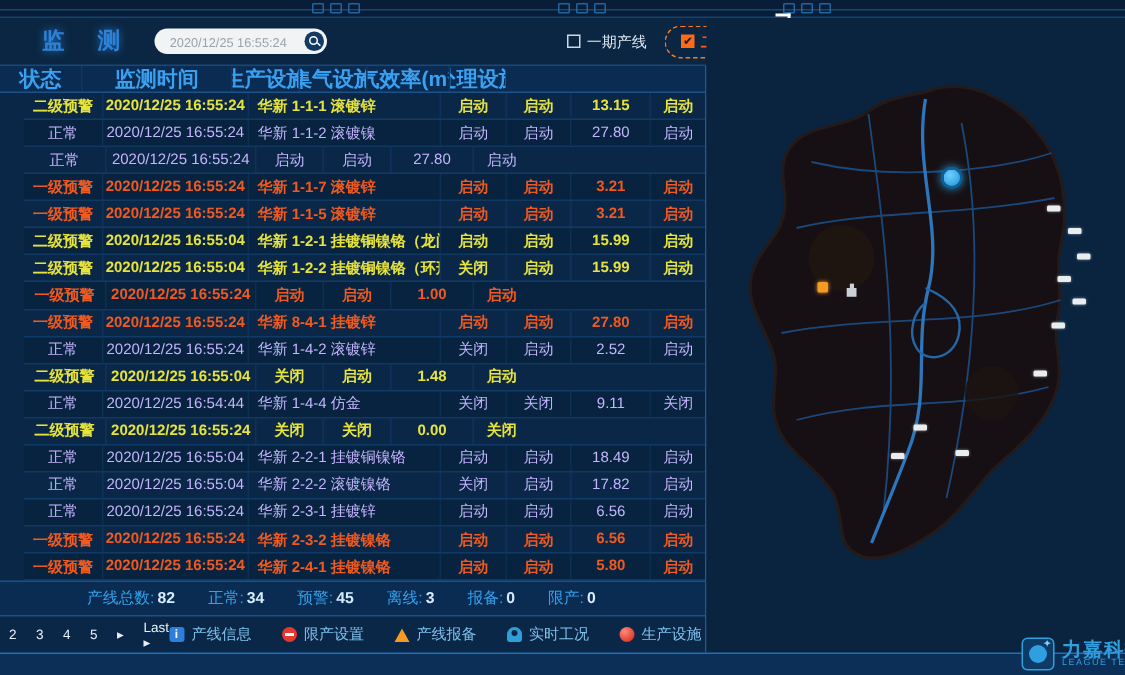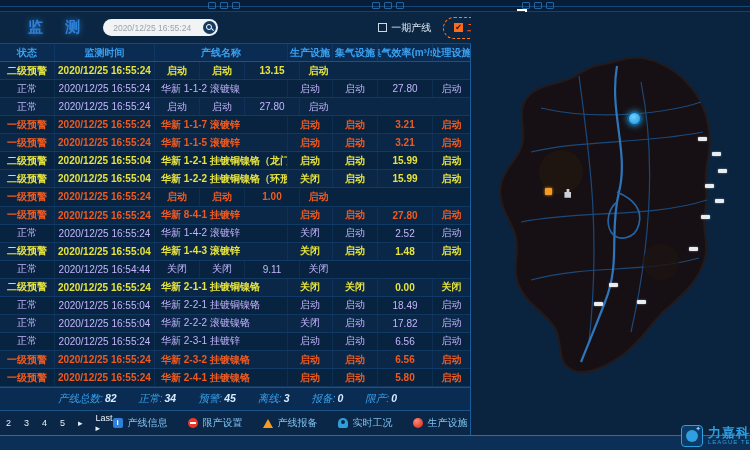--- a/index.html
+++ b/index.html
@@ -23,34 +23,34 @@
   .mag::after { content:""; position:absolute; left:8px; top:8px; width:3px; height:1px; background:#fff; transform:rotate(45deg); }
   .phase1 { display:flex; align-items:center; gap:4px; margin-left:160px; color:#dfe8f2; font-size:10px; cursor:pointer; white-space:nowrap; }
   .cb { width:9px; height:9px; border:1px solid #cfd9e4; background:transparent; flex:none; }
   .phase2 { position:relative; display:flex; align-items:center; gap:4px; margin-left:12px; padding:3px 10px; border:1px dashed #ff7a1e; border-radius:11px; color:#ff5a16; font-size:10px; font-weight:bold; cursor:pointer; white-space:nowrap; }
   .cb2 { width:9px; height:9px; background:#ff6a16; color:#081c33; font-size:8px; line-height:9px; text-align:center; flex:none; }
   .corner { position:absolute; right:-10px; top:-9px; width:10px; height:9px; border-top:2px solid #fff; border-right:2px solid #fff; }
 
   
   .panel { position:absolute; left:0; top:44px; width:471px; height:391px; border-right:1px solid #1a5c9a; display:flex; flex-direction:column; background:#0a2748; }
   .thead { display:flex; height:18px; align-items:center; background:#0b2c52; border-bottom:1px solid #1a5288; }
-  .thead .c { color:#3aa0f0; font-size:10px; font-weight:bold; }
-  .tbody { flex:1; display:flex; flex-direction:column; }
+  .thead .c { color:#3aa0f0; font-size:14px; font-weight:bold; }
+  .tbody { flex:1; display:flex; flex-direction:column;margin-left:16px; }
   .tr { flex:1; display:flex; align-items:center; border-bottom:1px solid rgba(35,105,175,.30); cursor:pointer; }
   .tr:nth-child(even){ background:rgba(0,0,0,.10); }
   .c { text-align:center; font-size:10px; white-space:nowrap; overflow:hidden; border-right:1px solid rgba(35,105,175,.18); height:100%; display:flex; align-items:center; justify-content:center; }
   .c.name { justify-content:flex-start; padding-left:6px; }
   .w-status{width:55px;} .w-time{width:100px;text-align:center;} .w-name{width:133px;} .w-prod{width:45px;} .w-gas{width:45px;} .w-eff{width:55px;} .w-treat{width:37px; border-right:none;}
   .lv-normal { color:#c4b5fd; }
   .lv-warn2 { color:#e6e33c; font-weight:bold; }
   .lv-warn1 { color:#f05a1e; font-weight:bold; }
 
   
   .stats { height:23px; display:flex; align-items:center; gap:22px; padding-left:58px; border-top:1px solid #1a5288; background:#0b2c52; white-space:nowrap; }
-  .stat { font-size:10.5px; color:#35a0ea;font-style:italic; }
+  .stat { font-size:10.5px; color:#35a0ea; }
   .stat b { color:#d6ecff; font-weight:bold; margin-left:2px; }
   .tbar { height:25px; display:flex; align-items:center; border-top:1px solid #1a5288; background:#0a2748; }
   .pager { display:flex; align-items:center; gap:13px; padding-left:6px; }
   .pg { color:#e9f1f8; font-size:9px; cursor:pointer; }
   .tbtns { display:flex; align-items:center; gap:20px; margin-left:auto; padding-right:14px; }
   .tbtn { display:flex; align-items:center; gap:5px; color:#7fc0ea; font-size:10px; cursor:pointer; white-space:nowrap; }
   .ico { width:10px; height:10px; flex:none; position:relative; }
   .ico.info-icon { background:#2f7fd8; border-radius:2px; color:#fff; font-size:8px; line-height:10px; text-align:center; font-weight:bold; }
   .ico.limit-icon { background:#e8372c; border-radius:50%; }
   .ico.limit-icon::before{ content:""; position:absolute; left:2px; top:4px; width:6px; height:2px; background:#fff; }
@@ -109,30 +109,30 @@
       <span class="cb2">✔</span>
       <span>二期产线</span>
       <span class="corner"></span>
     </div>
   </div>
 
   <div class="panel">
     <div class="thead" id="thead">
         <div class="c w-status">状态</div>
         <div class="c w-time">监测时间</div>
-        <div class="c w-name">产线名称</div>
         <div class="c w-prod">生产设施</div>
         <div class="c w-gas">集气设施</div>
         <div class="c w-eff">集气效率(m³/s)</div>
         <div class="c w-treat">处理设施</div>
       </div>
     <div class="tbody" id="tbody">
         <div class="tr lv-warn2">
           <div class="c w-status">二级预警</div>
           <div class="c w-time">2020/12/25 16:55:24</div>
+          <div class="c w-name name">华新 1-1-1 滚镀锌</div>
           <div class="c w-prod">启动</div>
           <div class="c w-gas">启动</div>
           <div class="c w-eff">13.15</div>
           <div class="c w-treat">启动</div>
         </div>
         <div class="tr lv-normal">
           <div class="c w-status">正常</div>
           <div class="c w-time">2020/12/25 16:55:24</div>
           <div class="c w-name name">华新 1-1-2 滚镀镍</div>
           <div class="c w-prod">启动</div>
@@ -206,38 +206,37 @@
           <div class="c w-time">2020/12/25 16:55:24</div>
           <div class="c w-name name">华新 1-4-2 滚镀锌</div>
           <div class="c w-prod">关闭</div>
           <div class="c w-gas">启动</div>
           <div class="c w-eff">2.52</div>
           <div class="c w-treat">启动</div>
         </div>
         <div class="tr lv-warn2">
           <div class="c w-status">二级预警</div>
           <div class="c w-time">2020/12/25 16:55:04</div>
-          <div class="c w-name name">华新 1-4-3 滚镀锌</div>
           <div class="c w-prod">关闭</div>
           <div class="c w-gas">启动</div>
           <div class="c w-eff">1.48</div>
           <div class="c w-treat">启动</div>
         </div>
         <div class="tr lv-normal">
           <div class="c w-status">正常</div>
           <div class="c w-time">2020/12/25 16:54:44</div>
+          <div class="c w-name name">华新 1-4-4 仿金</div>
           <div class="c w-prod">关闭</div>
           <div class="c w-gas">关闭</div>
           <div class="c w-eff">9.11</div>
           <div class="c w-treat">关闭</div>
         </div>
         <div class="tr lv-warn2">
           <div class="c w-status">二级预警</div>
           <div class="c w-time">2020/12/25 16:55:24</div>
-          <div class="c w-name name">华新 2-1-1 挂镀铜镍铬</div>
           <div class="c w-prod">关闭</div>
           <div class="c w-gas">关闭</div>
           <div class="c w-eff">0.00</div>
           <div class="c w-treat">关闭</div>
         </div>
         <div class="tr lv-normal">
           <div class="c w-status">正常</div>
           <div class="c w-time">2020/12/25 16:55:04</div>
           <div class="c w-name name">华新 2-2-1 挂镀铜镍铬</div>
           <div class="c w-prod">启动</div>

